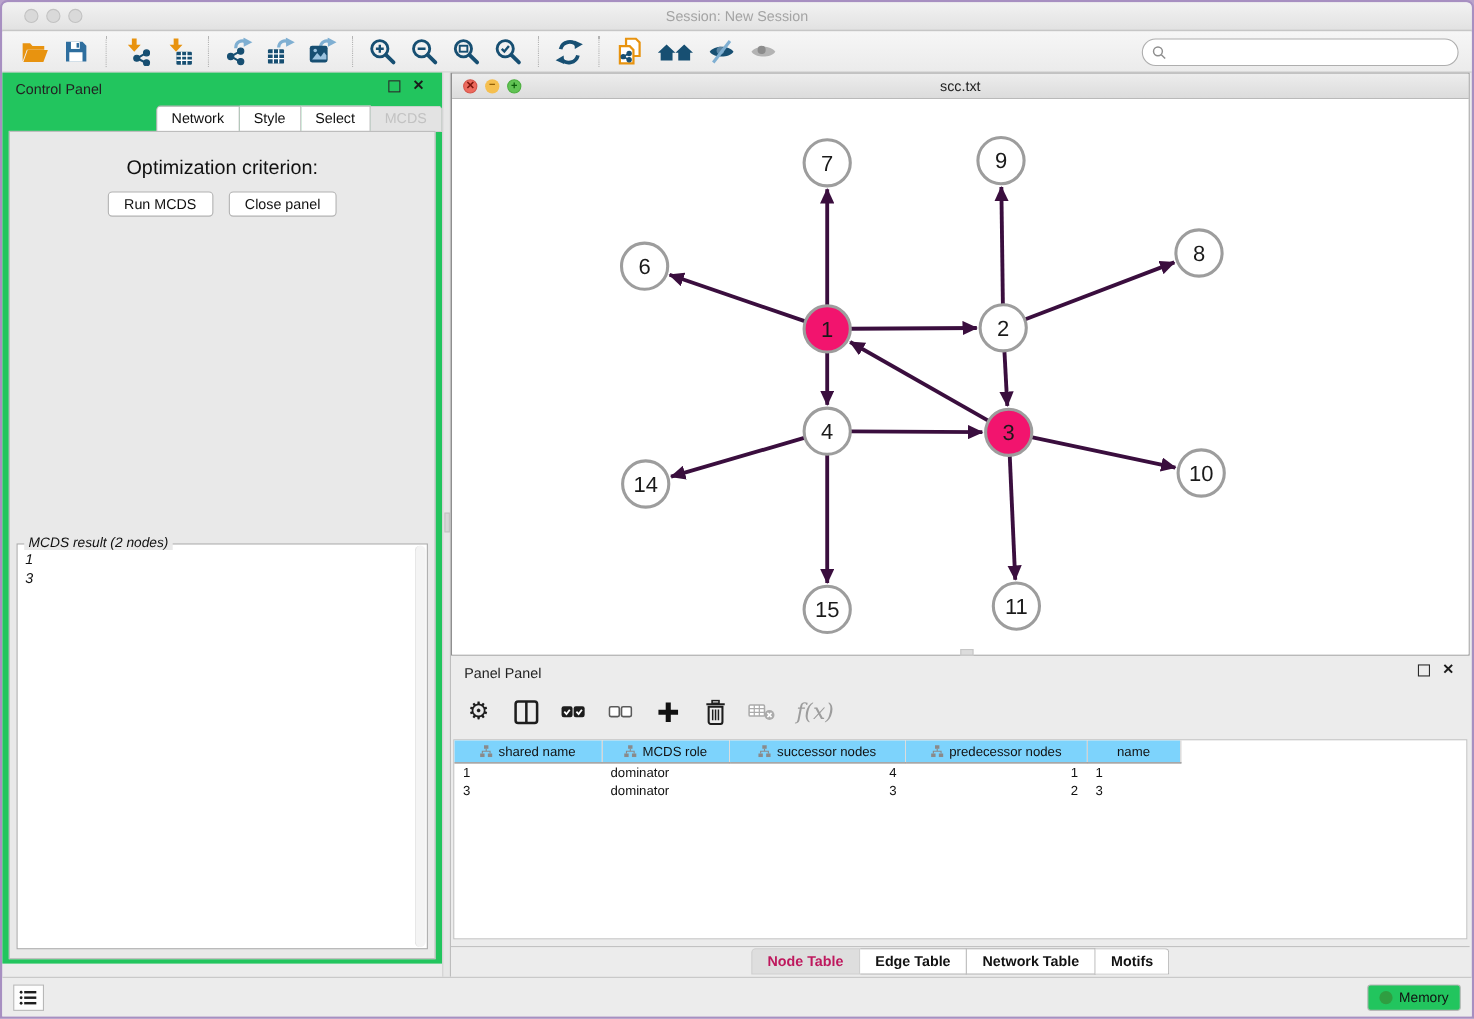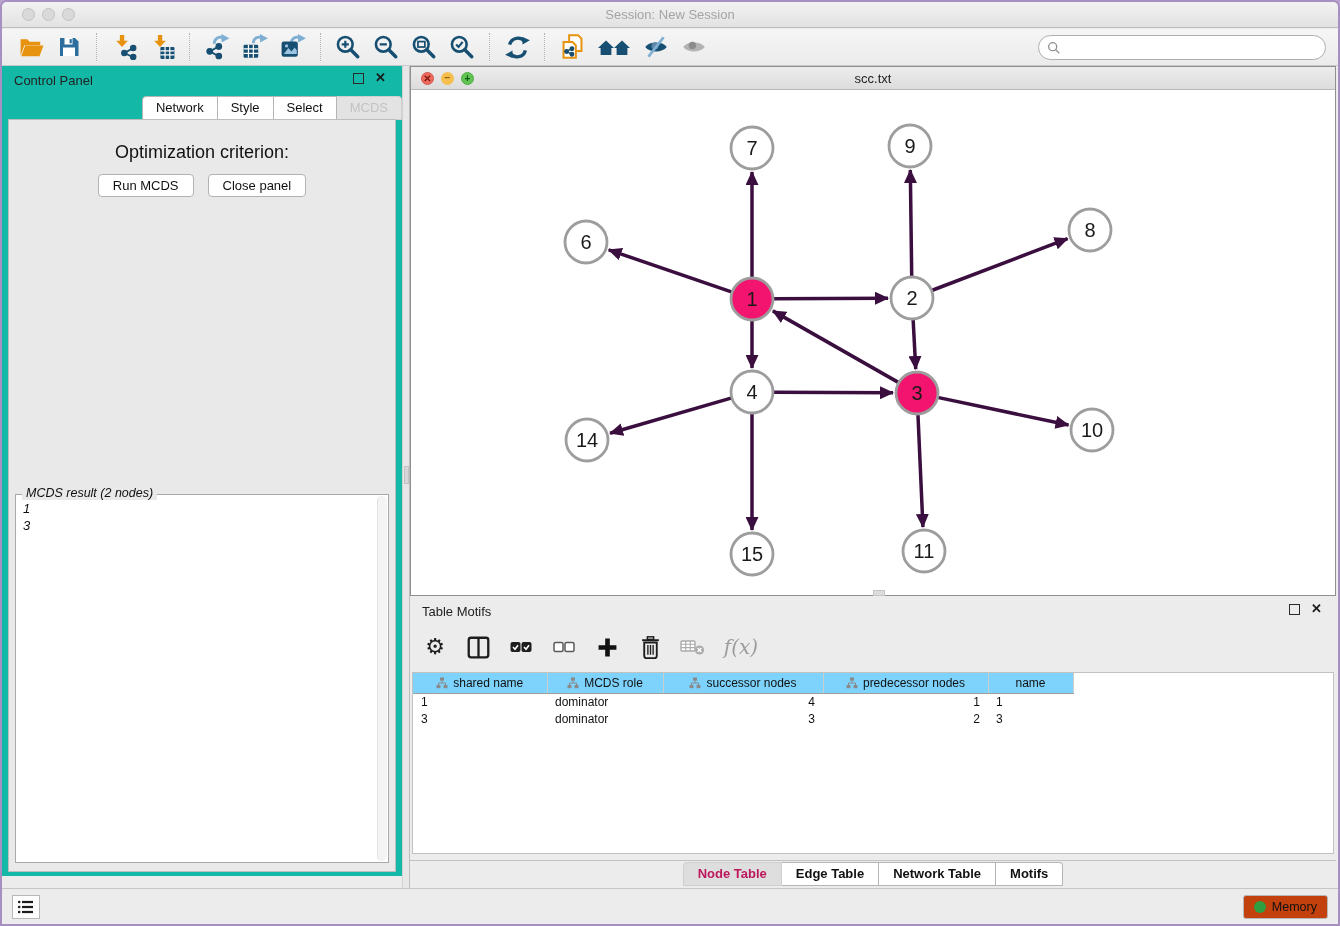--- a/index.html
+++ b/index.html
@@ -22,21 +22,21 @@
              display:flex; align-items:center; padding-left:10px; }
   .tb-btn { width:32px; height:30px; display:flex; align-items:center; justify-content:center;
             margin:0 3px; border-radius:4px; cursor:default; }
   .tb-sep { width:1px; height:28px; margin:0 8px; border-left:1px dotted #b4b4b4; }
   .search-wrap { position:absolute; right:12px; top:6px; width:288px; height:25px;
                  background:#fff; border:1px solid #aeaeae; border-radius:13px;
                  display:flex; align-items:center; padding-left:8px; }
   .search-wrap input { border:none; outline:none; flex:1; font-size:13px; background:transparent; height:21px; padding-left:5px;}
 
   
-  .control-panel { position:absolute; left:0; top:64px; width:400px; bottom:48px; background:#14b8a6; }
+  .control-panel { position:absolute; left:0; top:64px; width:400px; bottom:48px; background:#22c55e; }
   .cp-header { position:absolute; left:0; right:0; top:0; height:28px; }
   .cp-title { position:absolute; left:12px; top:7px; font-size:13px; color:#222; }
   .panel-float { position:absolute; top:7px; width:11px; height:11px; border:1.5px solid #2b2b2b; }
   .panel-close { position:absolute; top:4px; font-size:13px; font-weight:bold; color:#1a1a1a; }
   .cp-tabs { position:absolute; left:0; right:0; top:30px; height:24px; display:flex; justify-content:flex-end; }
   .tab { font-size:13px; padding:3px 13px 4px; background:#fff; border:1px solid #b5b5b5;
          border-left-width:0; color:#111; position:relative; }
   .tab:first-child { border-left-width:1px; border-radius:4px 0 0 0; }
   .tab.last { border-radius:0 4px 0 0; }
   .tab.active { background:#e3e3e3; color:#c2c2c2; border-color:#cfcfcf; }
@@ -98,21 +98,21 @@
   .tp-tabs { position:absolute; left:0; right:0; bottom:0; height:26px; border-top:1px solid #c2c2c2;
              display:flex; justify-content:center; align-items:flex-start; padding-top:1px; background:#ececec; }
   .tp-tabs .tab { font-weight:bold; font-size:13px; padding:3px 14px 4px; }
   .tp-tabs .tab.active { color:#be185d; background:#dedede; }
 
   
   .statusbar { position:absolute; left:0; right:0; bottom:0; height:36px; background:#ececec;
                border-top:1px solid #c6c6c6; }
   .list-btn { position:absolute; left:10px; top:6px; width:28px; height:24px; background:#fdfdfd;
               border:1px solid #b7b7b7; display:flex; align-items:center; justify-content:center; }
-  .memory-btn { position:absolute; right:10px; top:6px; height:24px; background:#c2410c;
+  .memory-btn { position:absolute; right:10px; top:6px; height:24px; background:#22c55e;
                 border:1px solid #b7b7b7; border-radius:3px; display:flex; align-items:center;
                 gap:6px; padding:0 10px; font-size:12.5px; color:#111; }
   .mem-dot { width:12px; height:12px; border-radius:50%; background:#2f9e41; }
   svg { display:block; }
 </style>
 </head>
 <body>
 
 <div class="window">
 
@@ -386,21 +386,21 @@
             <circle cx="513" cy="461" r="21" fill="#ffffff" stroke="#9d9d9d" stroke-width="2.8"></circle>
             <text x="513" y="468" text-anchor="middle" font-size="20" fill="#1a1a1a" font-family="&quot;Liberation Sans&quot;, sans-serif">11</text>
           </g>
       </svg>
     </div>
     <div class="net-resize-handle"></div>
   </div>
 
   <div class="table-panel">
     <div class="tp-header">
-      <div class="tp-title">Table Motifs</div>
+      <div class="tp-title">Panel Panel</div>
       <div class="panel-float" style="right:36px; top:6px;"></div>
       <div class="panel-close" style="right:14px; top:3px;">✕</div>
     </div>
     <div class="tp-toolbar">
       <div class="tp-btn">
         <span class="gear-glyph">⚙</span>
       </div>
       <div class="tp-btn">
         <span>
             <svg width="23" height="23" viewBox="0 0 20 20">

